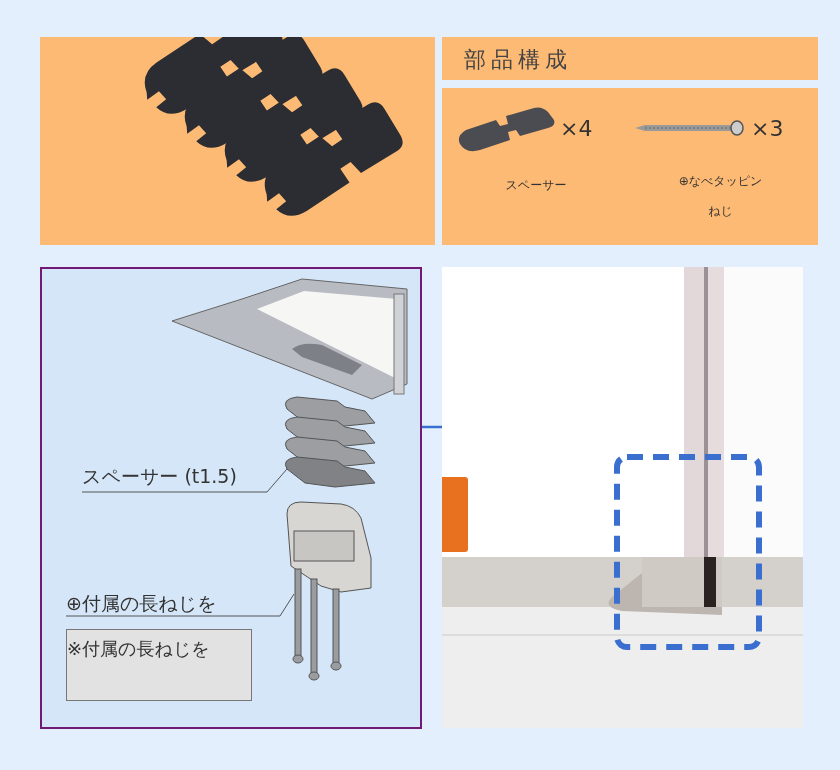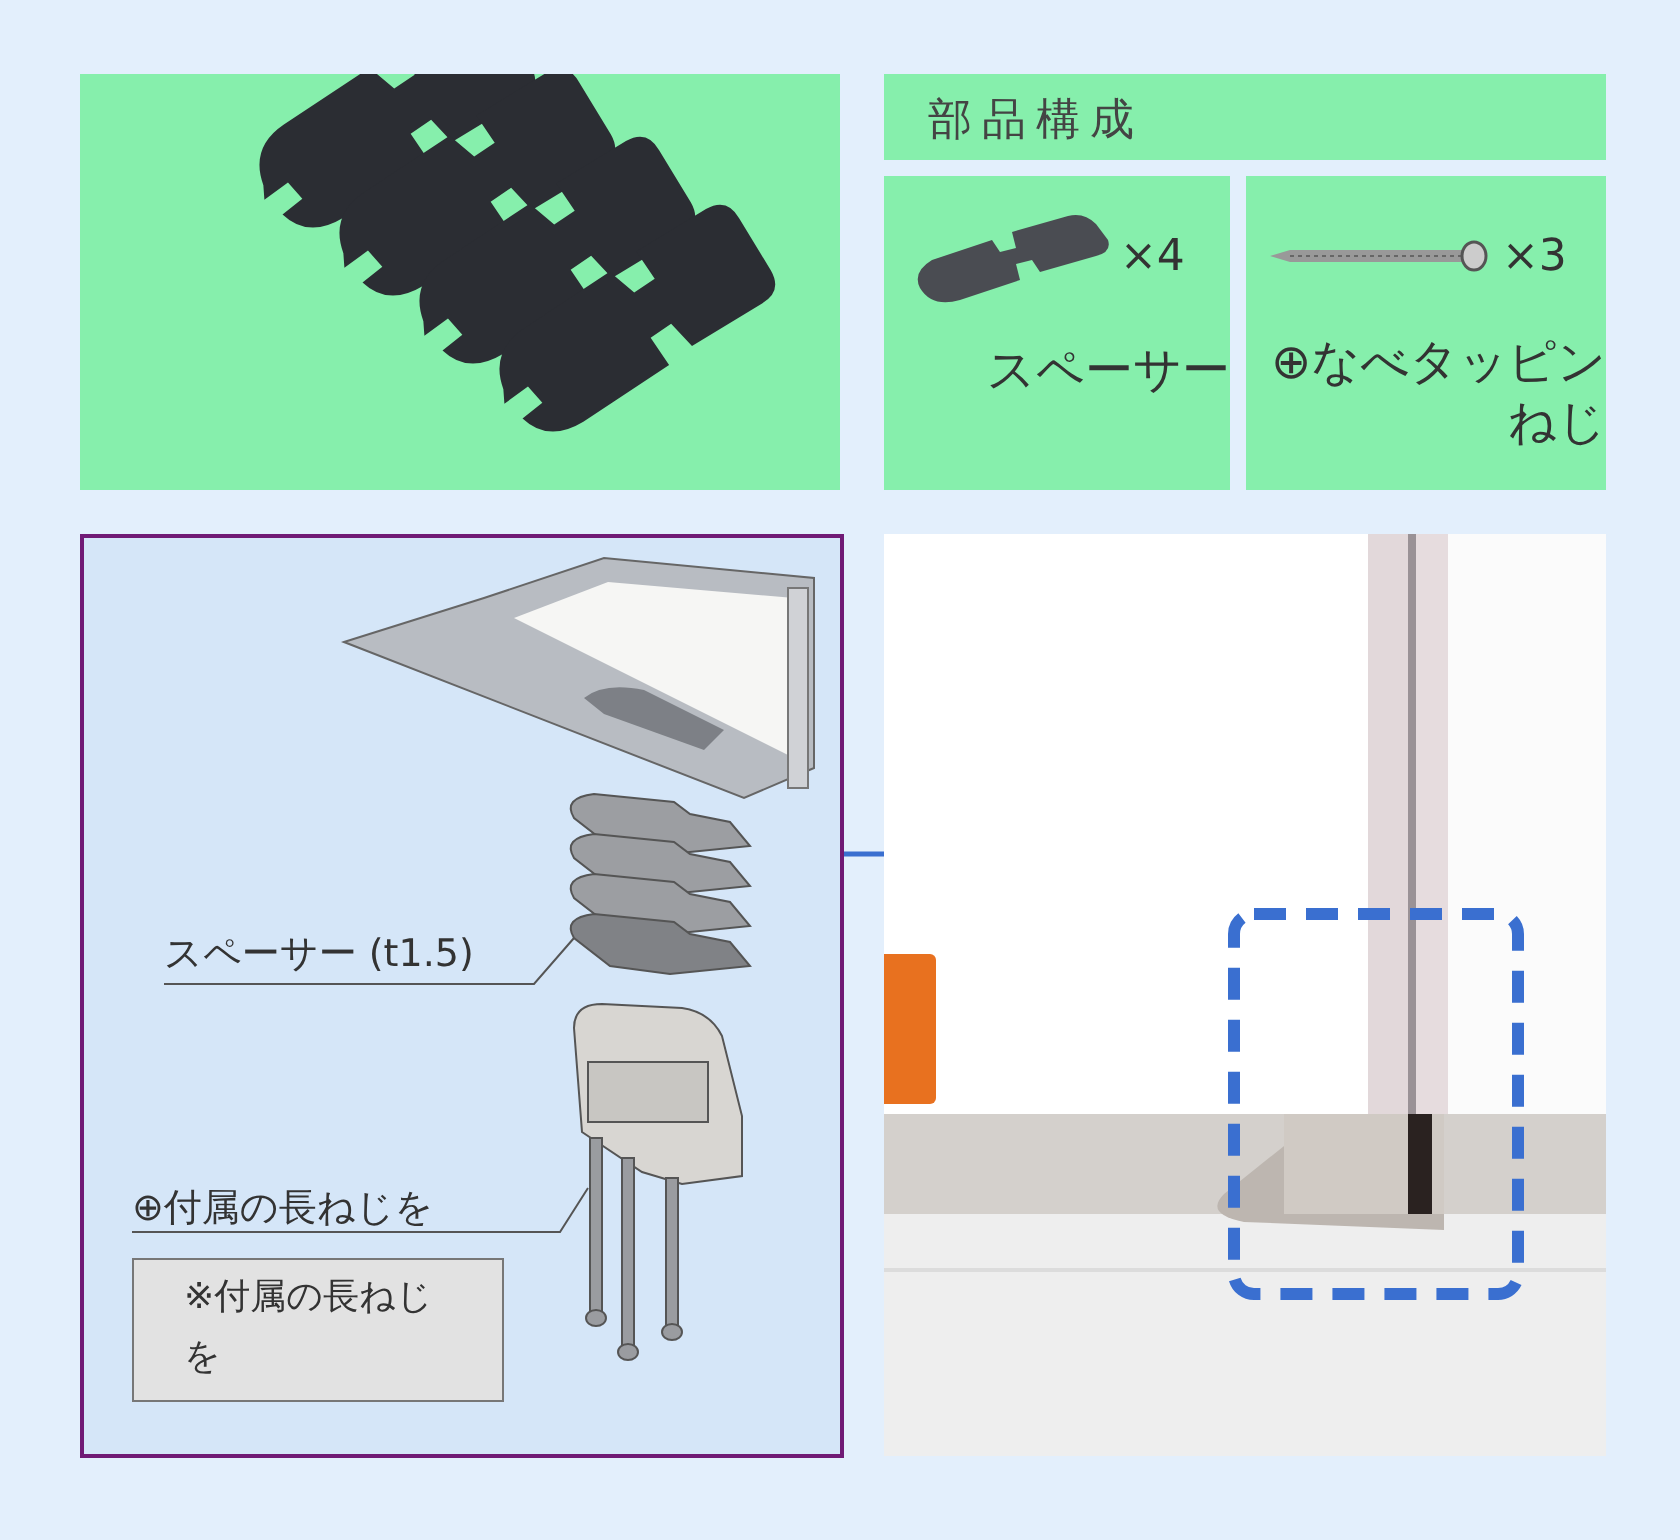--- a/index.html
+++ b/index.html
@@ -1,30 +1,30 @@
 <!DOCTYPE html>
 <html><head>
 <meta charset="utf-8">
 <style>
   html, body { margin:0; padding:0; }
   body { width:840px; height:770px; background:#e3effc; position:relative; overflow:hidden;
          font-family:"DejaVu Sans", sans-serif; color:#333; }
-  .box { position:absolute; background:#86efac; }
+  .box { position:absolute; background:#fdba74;padding-left:15px; }
   #spacers-photo { left:40px; top:37px; width:380px; height:208px; }
   #parts-header { left:442px; top:37px; width:361px; height:43px; }
   #parts-header .title { position:absolute; left:22px; top:8px; font-size:22px; letter-spacing:5px; color:#444; }
   #item-spacer { left:442px; top:88px; width:173px; height:157px; }
   #item-screw { left:623px; top:88px; width:180px; height:157px; }
   .qty { position:absolute; font-size:22px; color:#333; }
-  .iname { position:absolute; left:0; width:100%; text-align:right; font-size:24px; line-height:30px; color:#333; }
+  .iname { position:absolute; left:0; width:100%; text-align:center; font-size:12px; line-height:30px; color:#333; }
   #diagram { position:absolute; left:40px; top:267px; width:378px; height:458px; background:#d5e6f8; border:2px solid #701a75; }
   #photo { position:absolute; left:442px; top:267px; width:361px; height:461px; background:#fff; overflow:hidden; }
   .lbl { position:absolute; font-size:19px; color:#333; white-space:nowrap; }
   .note { position:absolute; left:24px; top:360px; width:186px; height:72px; background:#e2e2e2; border:1.5px solid #777;
-          font-size:18px; line-height:30px; padding:4px 25px; box-sizing:border-box; color:#333; }
+          font-size:18px; line-height:30px; padding:4px 0; box-sizing:border-box; color:#333; }
   .note span { display:block; }
   svg { position:absolute; }
 </style>
 </head>
 <body>
 
 <div class="box" id="spacers-photo">
   <svg width="380" height="208" viewBox="0 0 380 208">
     <g fill="#2b2d33">
       <g transform="translate(78,18) rotate(-20)">

